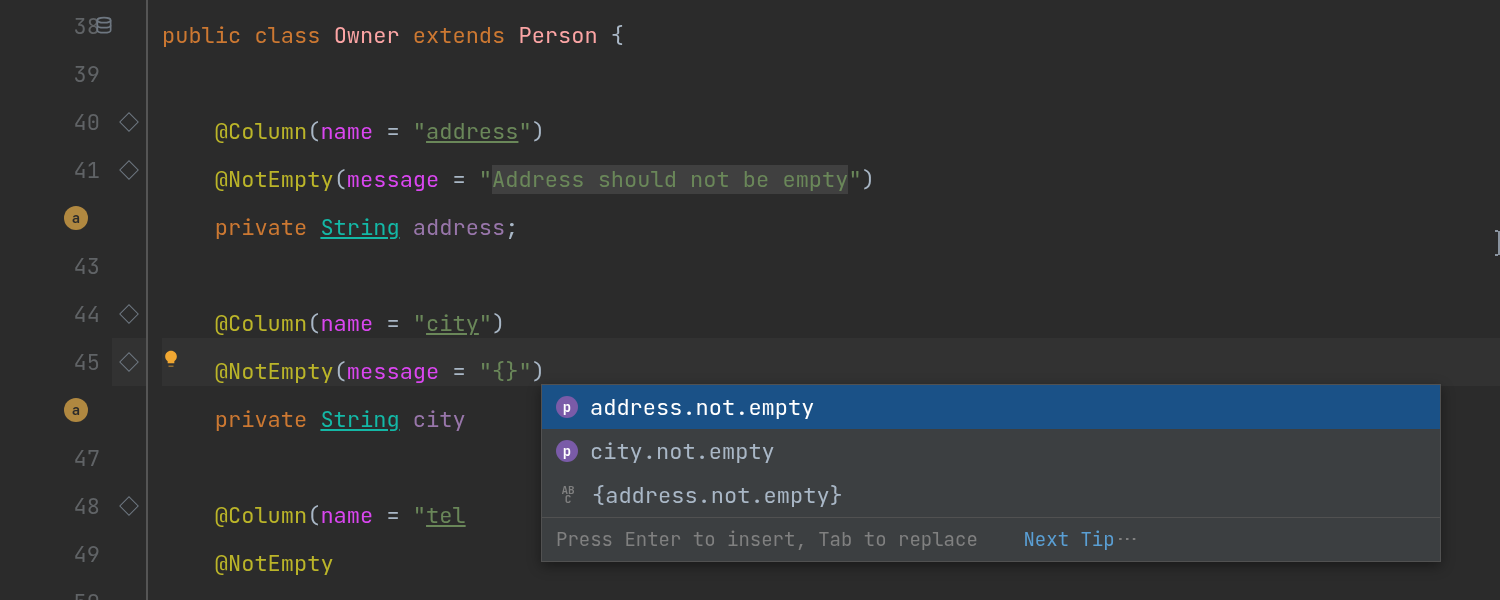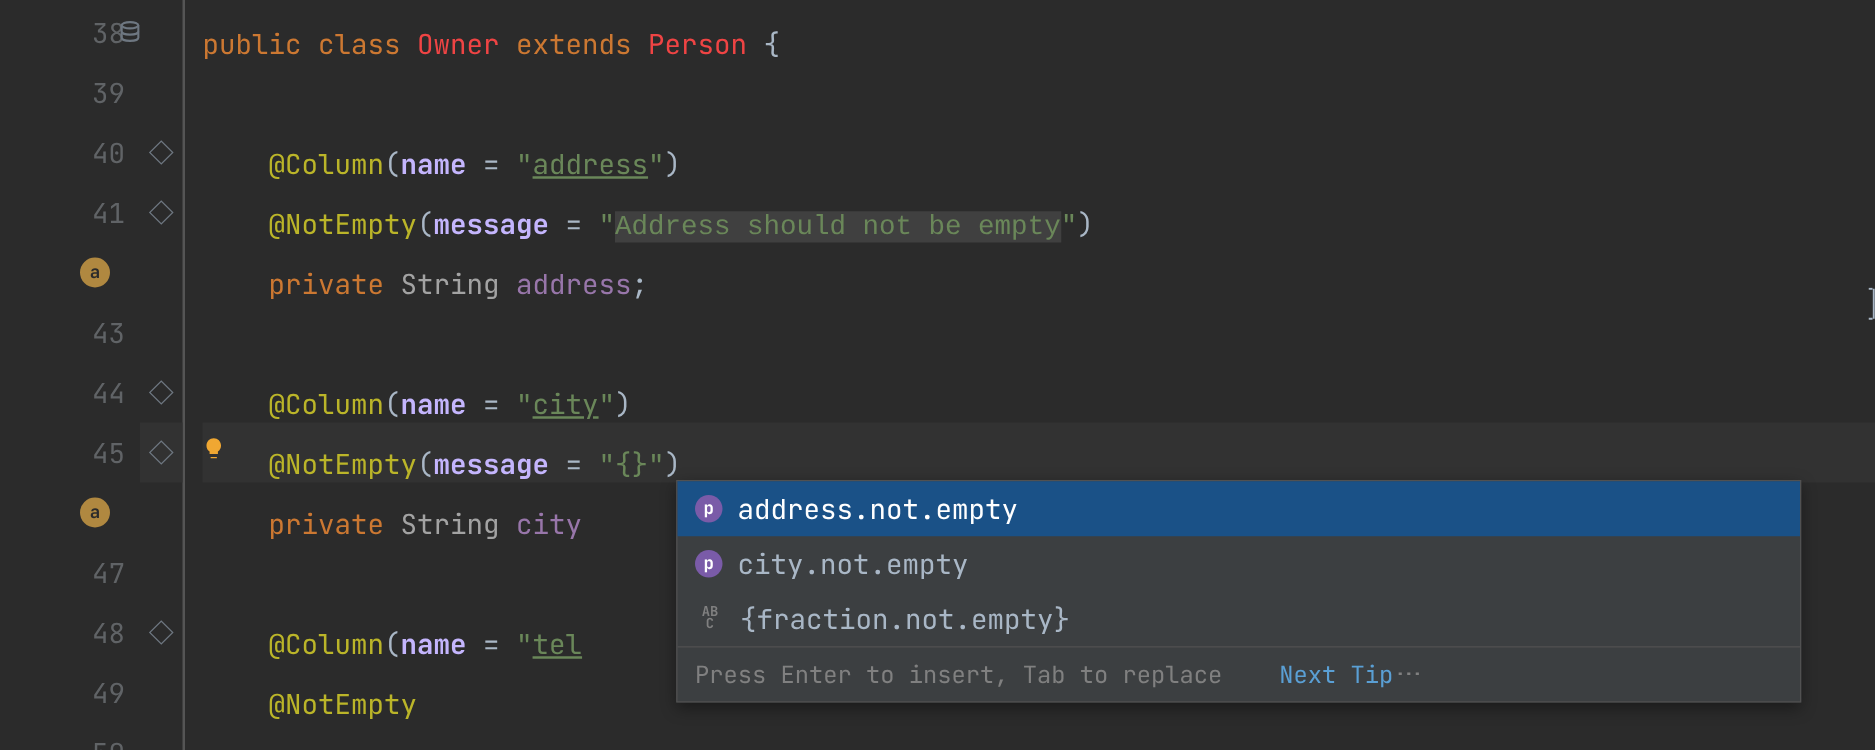--- a/index.html
+++ b/index.html
@@ -94,27 +94,27 @@
   .code-line {
     height: 48px;
     display: flex;
     align-items: flex-end;
     white-space: pre;
   }
   .highlight-line {
     background: #323232;
   }
   .kw { color: #cc7832; }
-  .cls { color: #ef4444; }
+  .cls { color: #fca5a5; }
   .ann { color: #bbb529; }
-  .param { color: #c4b5fd; font-weight: bold; }
+  .param { color: #d946ef; }
   .str { color: #6a8759; }
-  .str-hl { color: #6a8759; background: #404040; font-family: Liberation Mono, monospace; }
+  .str-hl { color: #6a8759; background: #404040; }
   .field { color: #9876aa; }
-  .type { color: #a3a3a3; }
+  .type { color: #14b8a6; text-decoration: underline; }
   .num { color: #6897bb; }
   .underline { text-decoration: underline; text-decoration-color: #6a8759; }
 
   .autocomplete {
     position: absolute;
     left: 541px;
     top: 384px;
     width: 900px;
     background: #3c3f41;
     border: 1px solid #515151;
@@ -286,21 +286,21 @@
     <span class="ac-icon p">p</span>
     <span>address.not.empty</span>
   </div>
   <div class="ac-item">
     <span class="ac-icon p">p</span>
     <span>city.not.empty</span>
   </div>
   <div class="ac-item">
     <span class="ac-icon abc" style="white-space:pre;">AB
 C</span>
-    <span>{fraction.not.empty}</span>
+    <span>{address.not.empty}</span>
   </div>
   <div class="ac-footer">
     <div>
       <span>Press Enter to insert, Tab to replace</span>
       <span>&nbsp;&nbsp;</span>
       <span class="link">Next Tip</span>
     </div>
     <span class="ac-more">⋮</span>
   </div>
 </div>

